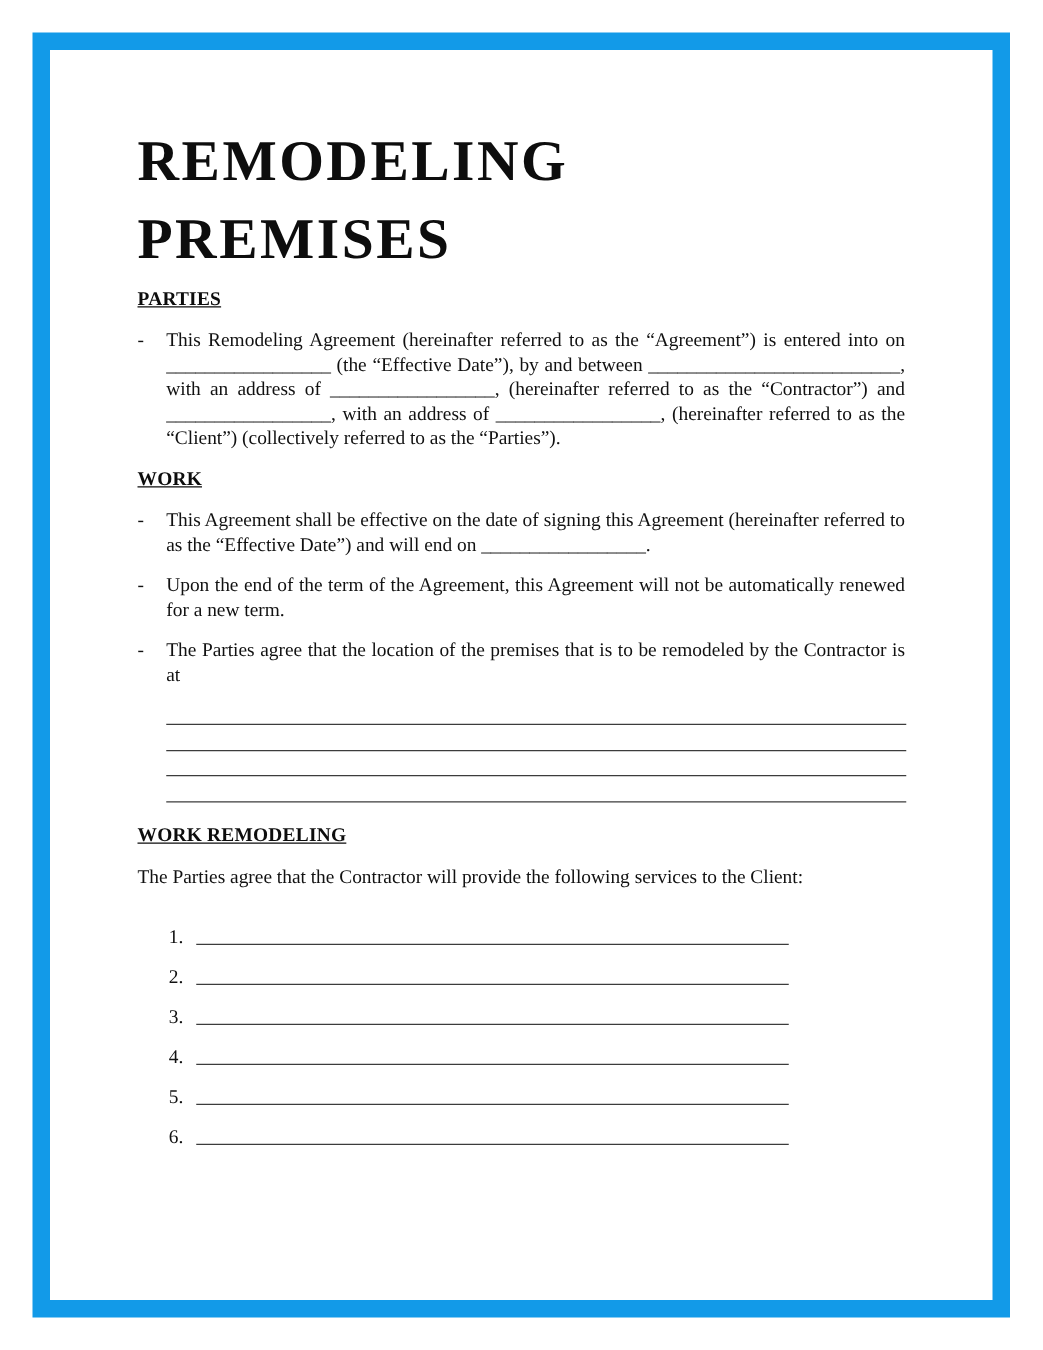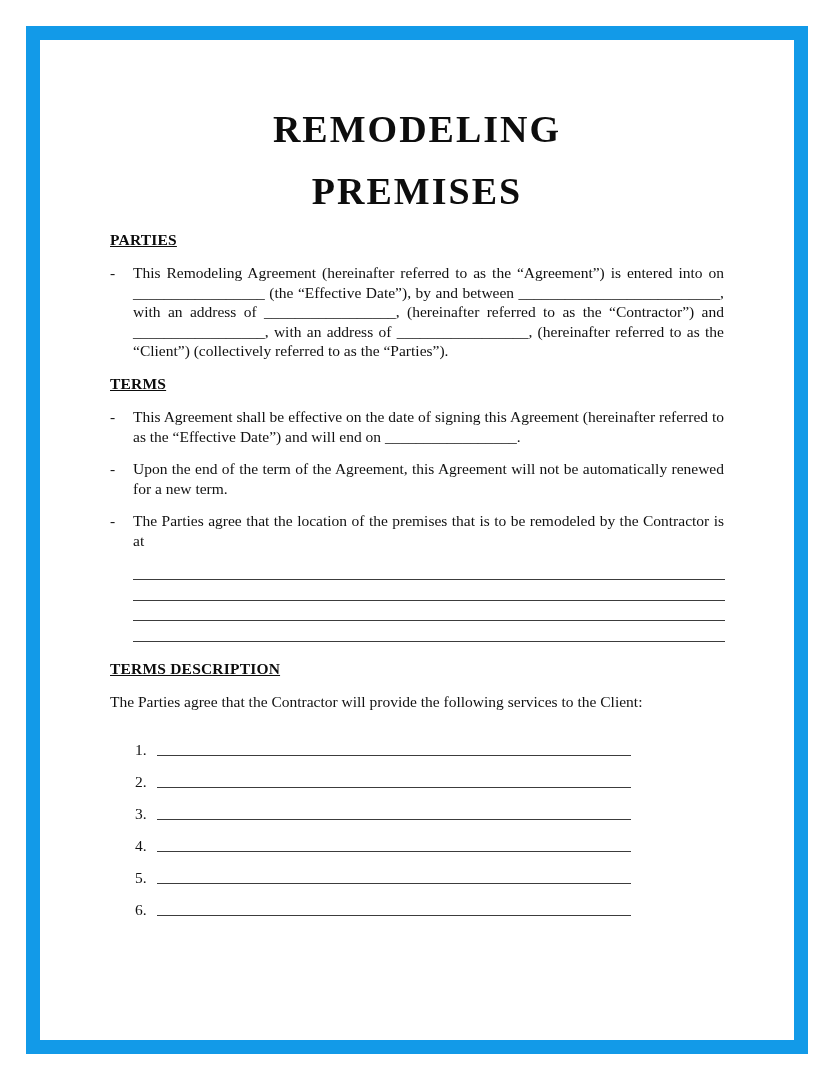--- a/index.html
+++ b/index.html
@@ -10,21 +10,21 @@
   }
   .frame{
     position:absolute;left:26px;top:26px;width:782px;height:1028px;
     border:14px solid #129ae8;box-sizing:border-box;background:#ffffff;
   }
   .content{
     position:absolute;left:40px;top:40px;width:754px;height:1000px;
     padding:0 70px;box-sizing:border-box;
   }
   .title{
-    font-size:38px;line-height:62px;font-weight:bold;text-align:center;
+    font-size:46px;line-height:62px;font-weight:bold;
     letter-spacing:2px;margin:58px 0 0 0;color:#0d0d0d;
   }
   .heading{
     font-size:15.5px;line-height:20px;font-weight:bold;
     text-decoration:underline;margin:0;letter-spacing:.2px;color:#0d0d0d;
   }
   .mt-parties{margin-top:8px;}
   .mt-13{margin-top:13px;}
   .mt-12{margin-top:12px;}
   .mt-17{margin-top:17px;}
@@ -61,21 +61,21 @@
     <span>PREMISES</span>
   </h1>
 
   <h2 class="heading mt-parties">PARTIES</h2>
 
   <div class="bullet">
     <span class="dash">-</span>
     <div class="btext">This Remodeling Agreement (hereinafter referred to as the <b>“Agreement”</b>) is entered into on _________________ (the <b>“Effective Date”</b>), by and between __________________________, with an address of _________________, (hereinafter referred to as the <b>“Contractor”</b>) and _________________, with an address of _________________, (hereinafter referred to as the <b>“Client”</b>) (collectively referred to as the <b>“Parties”</b>).</div>
   </div>
 
-  <h2 class="heading mt-13">TERMS</h2>
+  <h2 class="heading mt-13">WORK</h2>
 
   <div class="bullet">
     <span class="dash">-</span>
     <div class="btext">This Agreement shall be effective on the date of signing this Agreement (hereinafter referred to as the <b>“Effective Date”</b>) and will end on _________________.</div>
   </div>
 
   <div class="bullet mt-12">
     <span class="dash">-</span>
     <div class="btext">Upon the end of the term of the Agreement, this Agreement will not be automatically renewed for a new term.</div>
   </div>
@@ -86,21 +86,21 @@
     <div class="btext">The Parties agree that the location of the premises that is to be remodeled by the Contractor is at</div>
   </div>
 
   <div class="blanks">
     <div class="blank-line"></div>
     <div class="blank-line"></div>
     <div class="blank-line"></div>
     <div class="blank-line"></div>
   </div>
 
-  <h2 class="heading mt-17">TERMS DESCRIPTION</h2>
+  <h2 class="heading mt-17">WORK REMODELING</h2>
 
   <p class="work-intro">The Parties agree that the Contractor will provide the following services to the Client:</p>
 
   <div class="wlist">
     <div class="witem">
       <span class="wnum">1.</span>
       <span class="wline"></span>
     </div>
     <div class="witem">
       <span class="wnum">2.</span>

